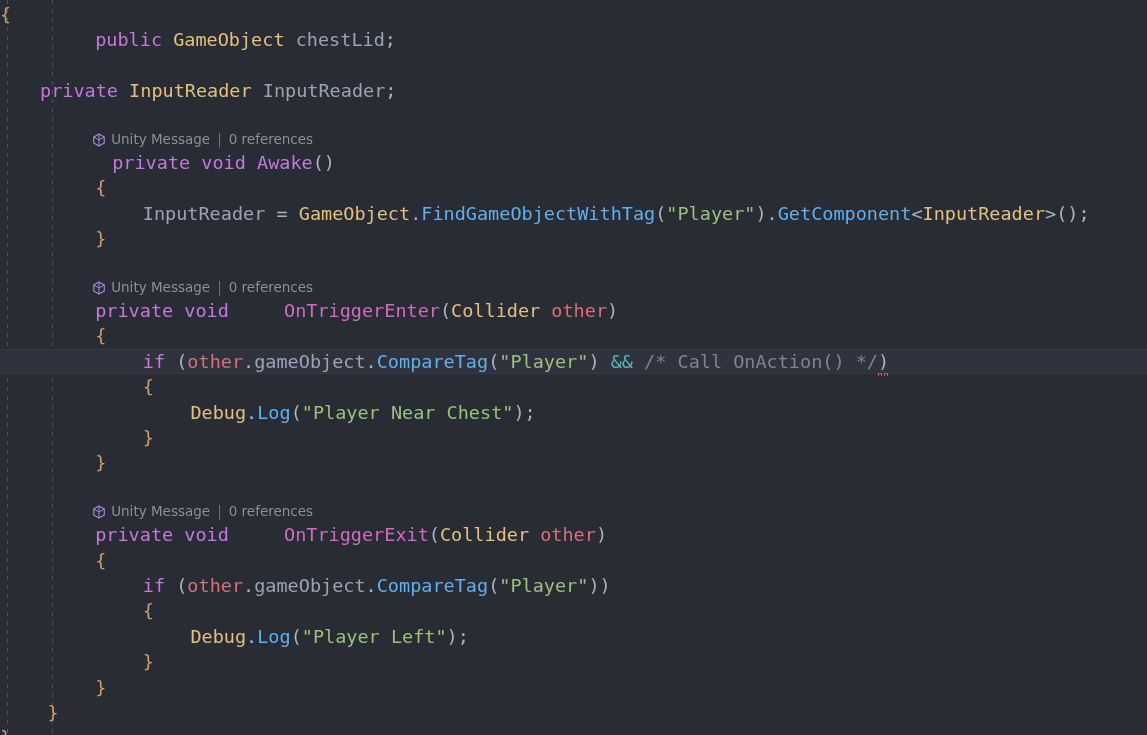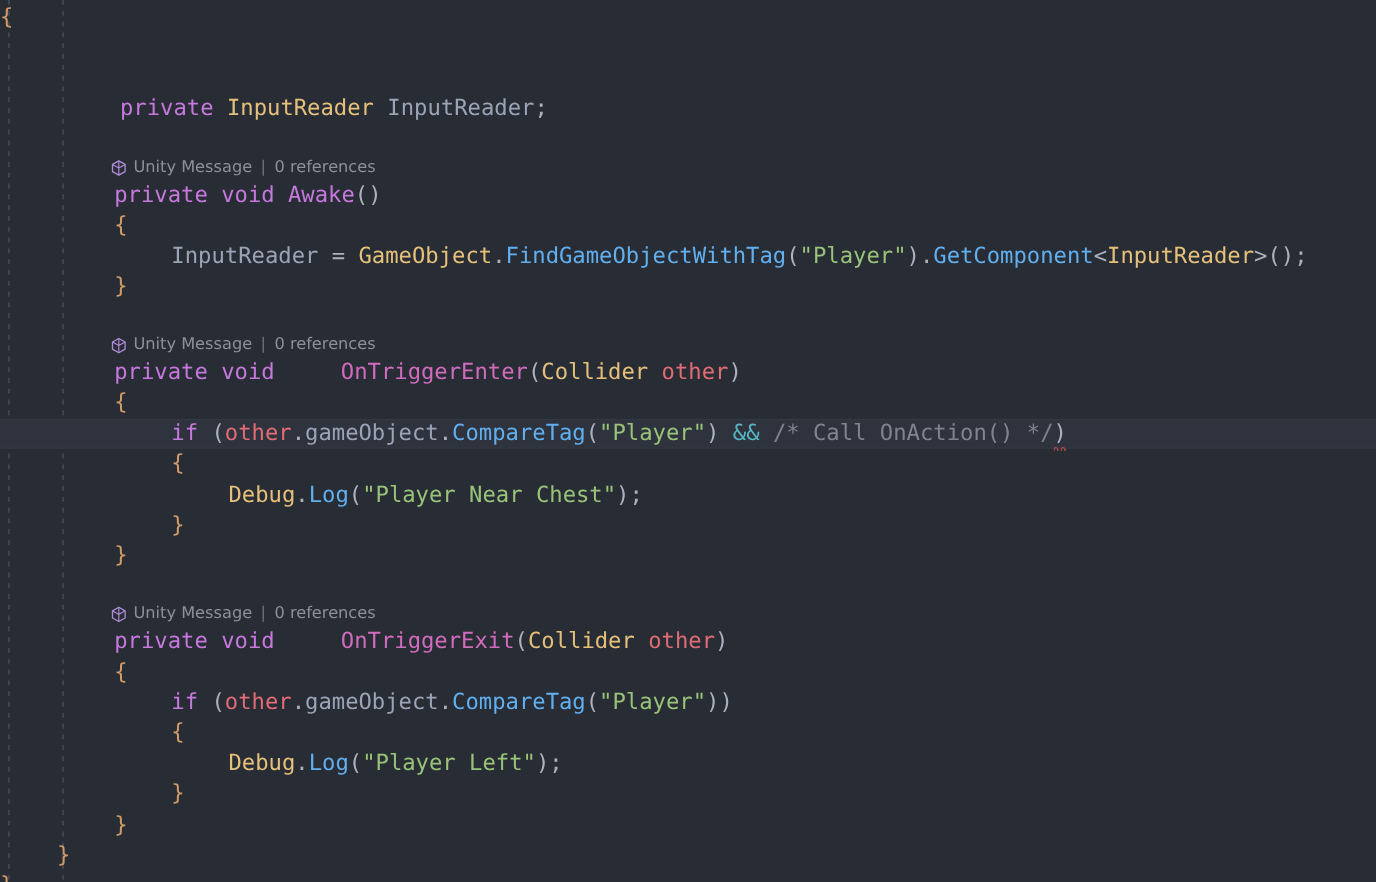--- a/index.html
+++ b/index.html
@@ -105,28 +105,29 @@
     background-repeat: repeat-x;
   }
 </style>
 </head>
 <body>
 
 <div id="editor">
     <div class="guide" style="left: 7px;"></div>
     <div class="guide" style="left: 52px;"></div>
     <div class="line" style="top: 2px;"><span class="txt" style="margin-left: 0px;"><span class="br">{</span></span></div>
+    <div class="line" style="top: 27.4px;"><span class="txt" style="margin-left: 95.2px;"><span class="kw">public</span><span class="pct"> </span><span class="type">GameObject</span><span class="pct"> </span><span class="fld">chestLid</span><span class="pct">;</span></span></div>
     <div class="line" style="top: 52.8px;"><span class="txt" style="margin-left: 95.2px;"></span></div>
-    <div class="line" style="top: 78.2px;"><span class="txt" style="margin-left: 100px;"><span class="kw">private</span><span class="pct"> </span><span class="type">InputReader</span><span class="pct"> </span><span class="fld">InputReader</span><span class="pct">;</span></span></div>
+    <div class="line" style="top: 78.2px;"><span class="txt" style="margin-left: 40px;"><span class="kw">private</span><span class="pct"> </span><span class="type">InputReader</span><span class="pct"> </span><span class="fld">InputReader</span><span class="pct">;</span></span></div>
     <div class="line" style="top: 103.6px;"><span class="txt" style="margin-left: 95.2px;"></span></div>
     <div class="codelens" style="top: 129px;"><span class="cl-inner" style="margin-left: 92.2px;"><span class="cl-icon"><svg width="14" height="14" viewBox="0 0 16 16">
             <path d="M8 1.2 14 4.6v6.8L8 14.8 2 11.4V4.6z" fill="none" stroke="#b08cd6" stroke-width="1.25" stroke-linejoin="round"></path>
             <path d="M8 1.2 8 8 M8 8 14 4.6 M8 8 2 4.6 M8 8 8 14.8" fill="none" stroke="#b08cd6" stroke-width="1.1"></path>
           </svg></span><span class="cl-label">Unity Message</span><span class="cl-sep">|</span><span class="cl-ref">0 references</span></span></div>
-    <div class="line" style="top: 150px;"><span class="txt" style="margin-left: 95.2px;"><span class="kw">private</span><span class="pct"> </span><span class="kw">void</span><span class="pct"> </span><span class="umsg2">Awake</span><span class="brc">()</span></span></div>
+    <div class="line" style="top: 150px; padding-left: 17px;"><span class="txt" style="margin-left: 95.2px;"><span class="kw">private</span><span class="pct"> </span><span class="kw">void</span><span class="pct"> </span><span class="umsg2">Awake</span><span class="brc">()</span></span></div>
     <div class="line" style="top: 175.4px;"><span class="txt" style="margin-left: 95.2px;"><span class="br">{</span></span></div>
     <div class="line" style="top: 200.8px;"><span class="txt" style="margin-left: 142.8px;"><span class="fld">InputReader</span><span class="pct"> = </span><span class="type">GameObject</span><span class="pct">.</span><span class="mth">FindGameObjectWithTag</span><span class="brc">(</span><span class="str">"Player"</span><span class="brc">)</span><span class="pct">.</span><span class="mth">GetComponent</span><span class="pct">&lt;</span><span class="type">InputReader</span><span class="pct">&gt;</span><span class="brc">()</span><span class="pct">;</span></span></div>
     <div class="line" style="top: 226.2px;"><span class="txt" style="margin-left: 95.2px;"><span class="br">}</span></span></div>
     <div class="line" style="top: 251.6px;"><span class="txt" style="margin-left: 95.2px;"></span></div>
     <div class="codelens" style="top: 277px;"><span class="cl-inner" style="margin-left: 92.2px;"><span class="cl-icon"><svg width="14" height="14" viewBox="0 0 16 16">
             <path d="M8 1.2 14 4.6v6.8L8 14.8 2 11.4V4.6z" fill="none" stroke="#b08cd6" stroke-width="1.25" stroke-linejoin="round"></path>
             <path d="M8 1.2 8 8 M8 8 14 4.6 M8 8 2 4.6 M8 8 8 14.8" fill="none" stroke="#b08cd6" stroke-width="1.1"></path>
           </svg></span><span class="cl-label">Unity Message</span><span class="cl-sep">|</span><span class="cl-ref">0 references</span></span></div>
     <div class="line" style="top: 298px;"><span class="txt" style="margin-left: 95.2px;"><span class="kw">private</span><span class="pct"> </span><span class="kw">void</span><span class="pct"> </span><span class="umsg">OnTriggerEnter</span><span class="brc">(</span><span class="type">Collider</span><span class="pct"> </span><span class="par">other</span><span class="brc">)</span></span></div>
     <div class="line" style="top: 323.4px;"><span class="txt" style="margin-left: 95.2px;"><span class="br">{</span></span></div>

